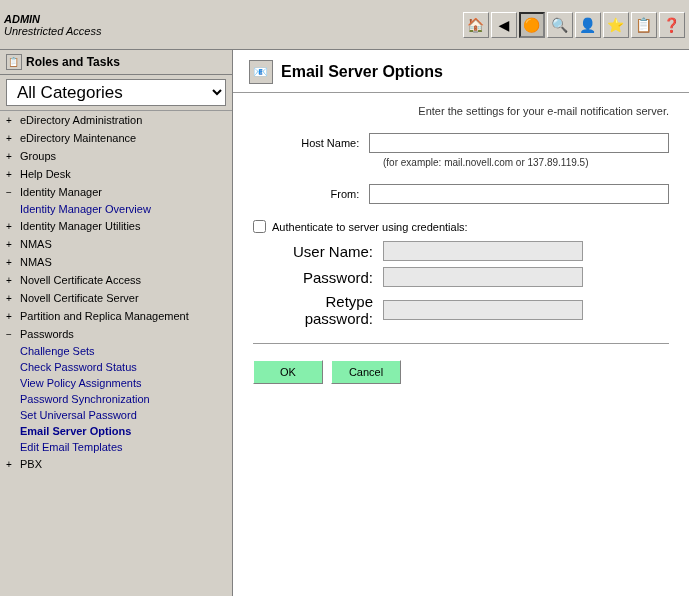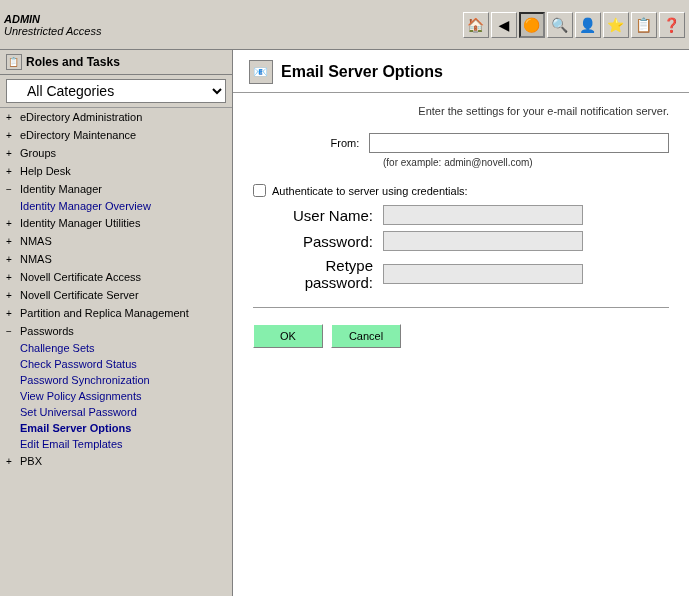--- a/index.html
+++ b/index.html
@@ -16,21 +16,21 @@
 
     
     .main-layout { display: flex; height: calc(596px - 50px); }
 
     
     .sidebar { width: 233px; background: #d4d0c8; border-right: 1px solid #808080; display: flex; flex-direction: column; overflow: hidden; }
     .sidebar-header { background: #d4d0c8; padding: 4px 6px; display: flex; align-items: center; gap: 4px; border-bottom: 1px solid #808080; }
     .roles-icon { width: 16px; height: 16px; background: #d4d0c8; border: 1px solid #808080; display: inline-flex; align-items: center; justify-content: center; font-size: 9px; }
     .sidebar-title { font-weight: bold; font-size: 12px; }
     .dropdown-row { padding: 4px 6px; border-bottom: 1px solid #999; }
-    .dropdown { width: 100%; background: #fff; border: 1px solid #808080; font-size: 14px; padding: 2px 16px; }
+    .dropdown { width: 100%; background: #fff; border: 1px solid #808080; font-size: 17px; padding: 2px 6px; }
     .sidebar-content { overflow-y: auto; overflow-x: hidden; flex: 1; }
     .sidebar-content::-webkit-scrollbar { width: 16px; }
     .sidebar-content::-webkit-scrollbar-track { background: #d4d0c8; border-left: 1px solid #808080; }
     .sidebar-content::-webkit-scrollbar-thumb { background: #c0bdb5; border: 1px solid #808080; }
 
     .nav-item { padding: 3px 6px; display: flex; align-items: center; gap: 4px; cursor: pointer; }
     .nav-item .expand-icon { font-size: 10px; color: #000; width: 10px; }
     .nav-item-label { font-size: 11px; font-weight: normal; color: #000; }
     .nav-sub { padding-left: 20px; }
     .nav-sub-item { padding: 2px 6px 2px 0; color: #00008b; cursor: pointer; font-size: 11px; text-decoration: none; display: block; }
@@ -157,22 +157,22 @@
         <span class="nav-item-label">Partition and Replica Management</span>
       </div>
 
       <div class="nav-item">
         <span class="expand-icon">−</span>
         <span class="nav-item-label">Passwords</span>
       </div>
       <div class="nav-sub">
         <a class="nav-sub-item">Challenge Sets</a>
         <a class="nav-sub-item">Check Password Status</a>
+        <a class="nav-sub-item">View Policy Assignments</a>
         <a class="nav-sub-item">Password Synchronization</a>
-        <a class="nav-sub-item">View Policy Assignments</a>
         <a class="nav-sub-item">Set Universal Password</a>
         <a class="nav-sub-item current">Email Server Options</a>
         <a class="nav-sub-item">Edit Email Templates</a>
       </div>
 
       <div class="nav-item">
         <span class="expand-icon">+</span>
         <span class="nav-item-label">PBX</span>
       </div>
 
@@ -180,27 +180,33 @@
   </div>
 
   <div class="content-area">
     <div class="content-header">
       <div class="content-icon">📧</div>
       <span class="content-title">Email Server Options</span>
     </div>
     <div class="content-body">
       <p class="content-desc">Enter the settings for your e-mail notification server.</p>
 
+      <div class="form-section">
+        <div class="form-row">
+          <label class="form-label">Host Name:</label>
+          <input class="form-input" type="text" value="" style="">
+        </div>
+        <div class="form-hint">(for example: mail.novell.com or 137.89.119.5)</div>
+      </div>
 
       <div class="form-section">
         <div class="form-row">
           <label class="form-label">From:</label>
           <input class="form-input" type="text" value="" style="">
         </div>
-        <div class="form-hint">(for example: admin@novell.com)</div>
       </div>
 
       <div class="checkbox-row">
         <input type="checkbox" id="auth-cb" style="">
         <label class="checkbox-label" for="auth-cb">Authenticate to server using credentials:</label>
       </div>
 
       <div class="credentials-section">
         <div class="cred-row">
           <label class="cred-label">User Name:</label>

